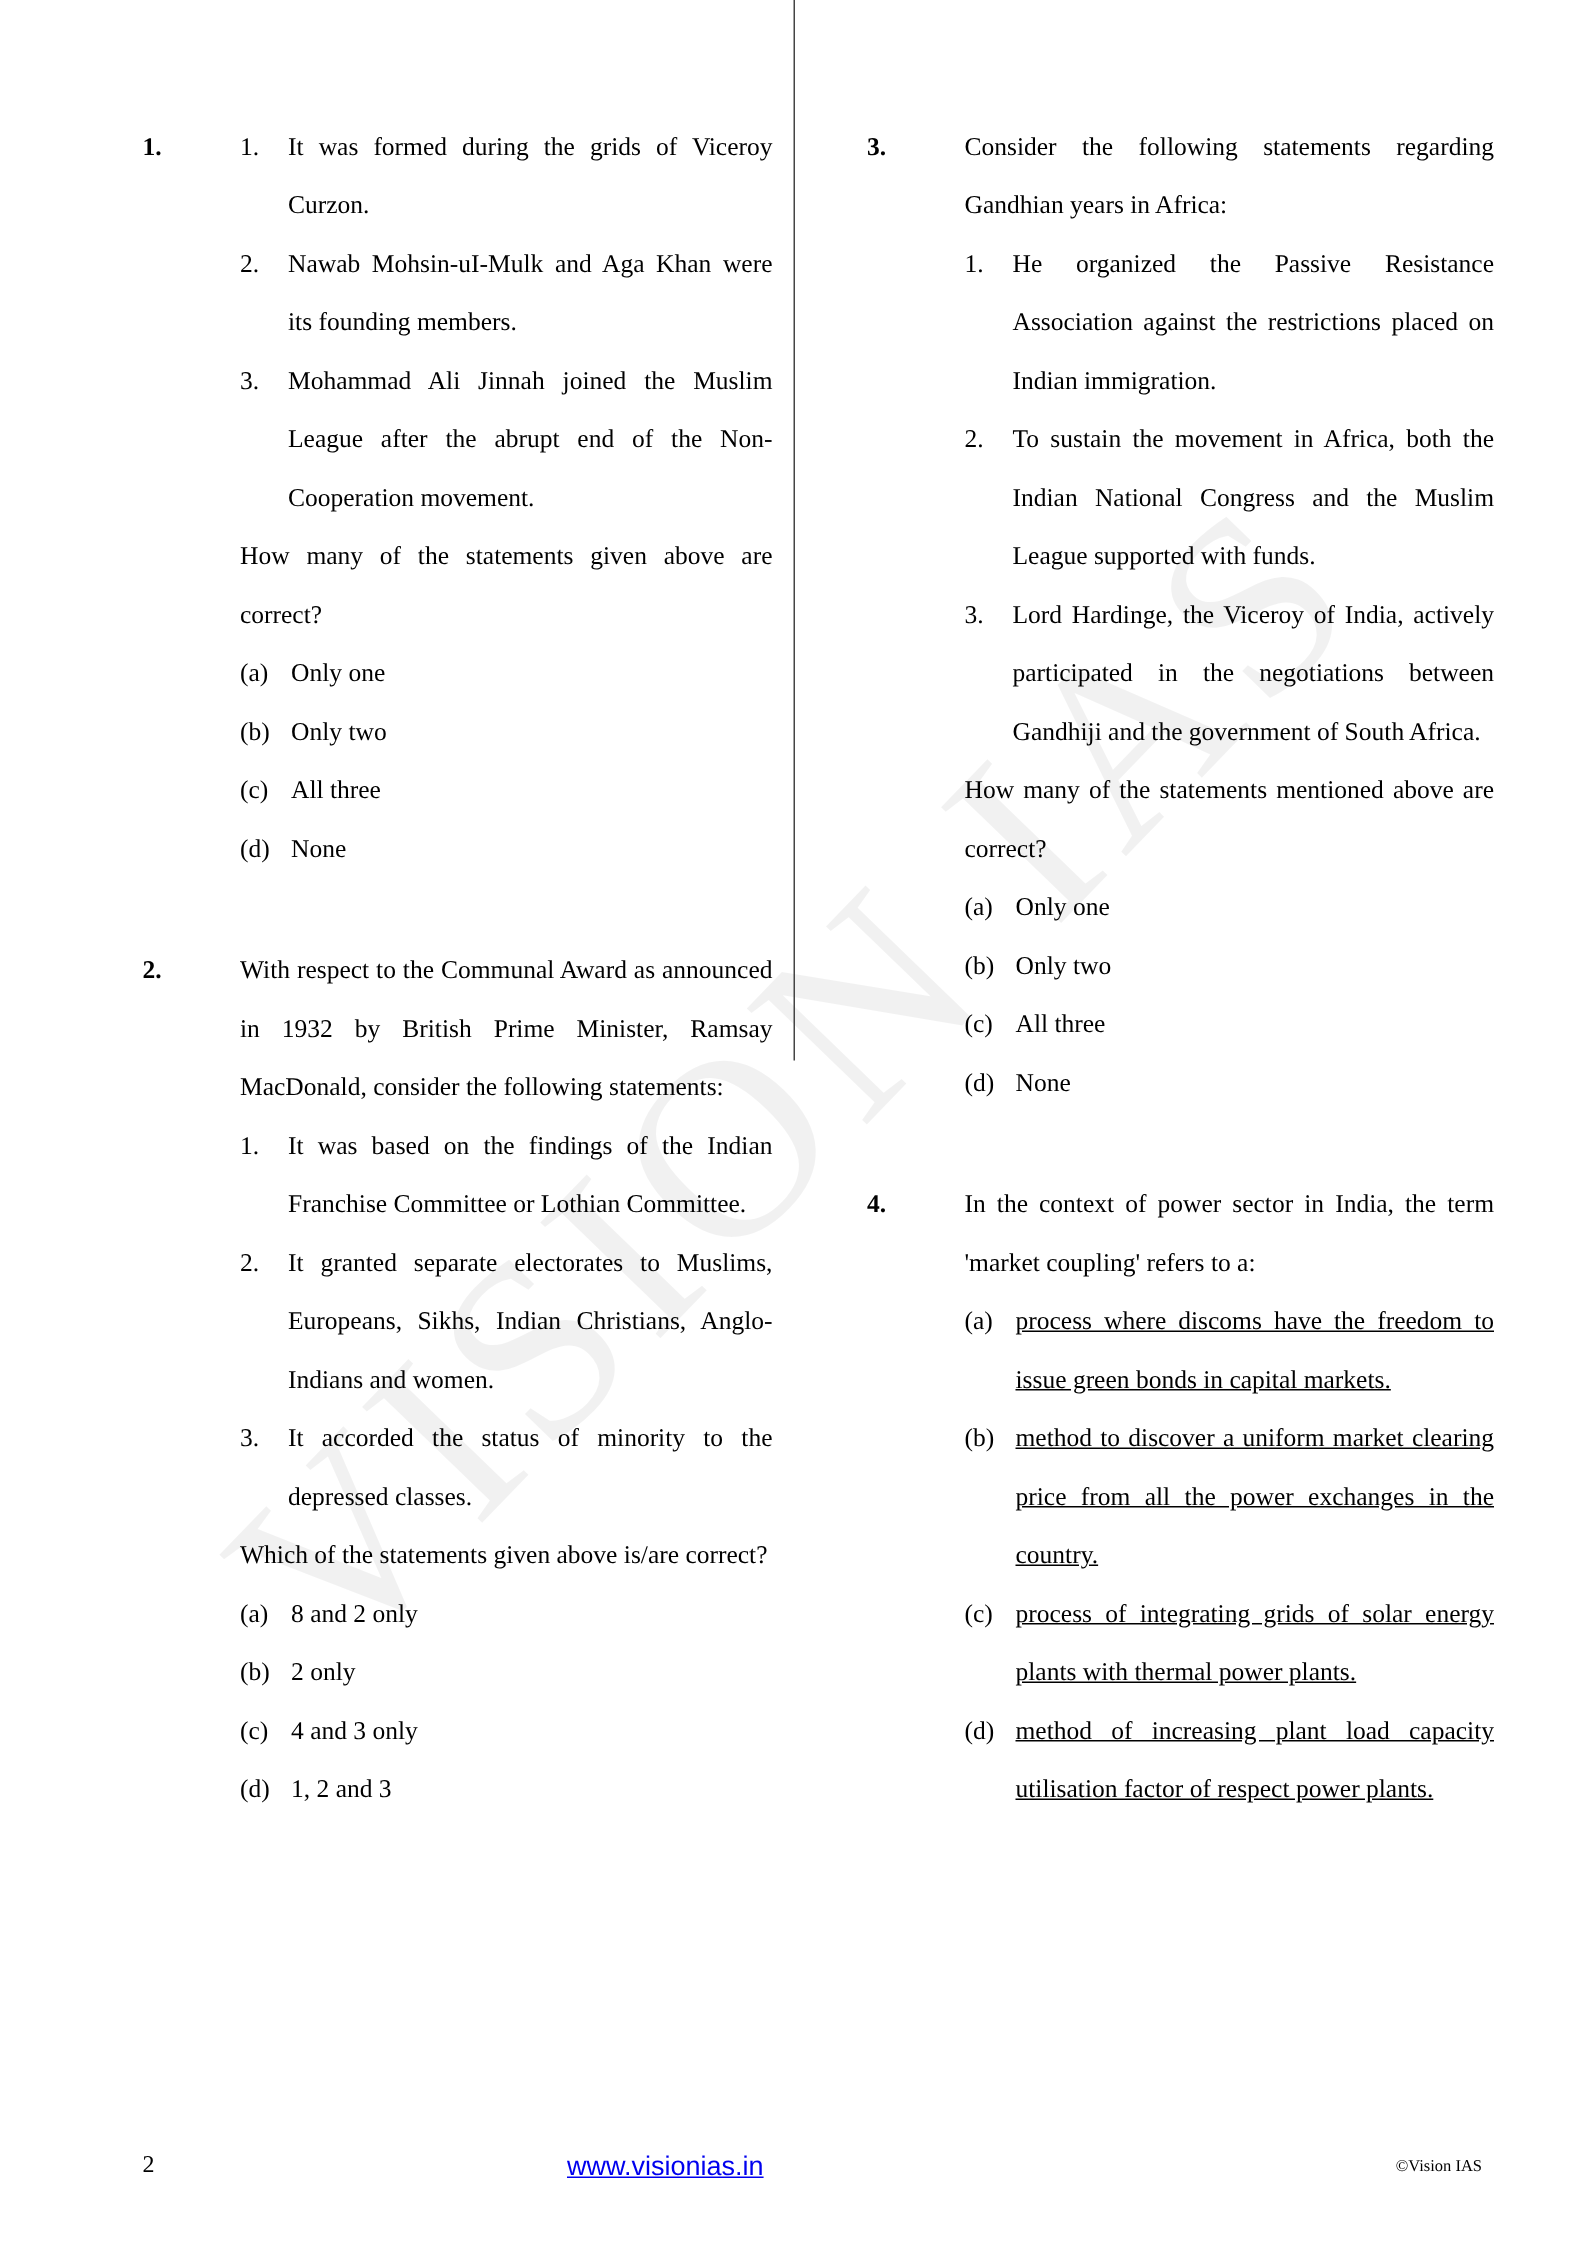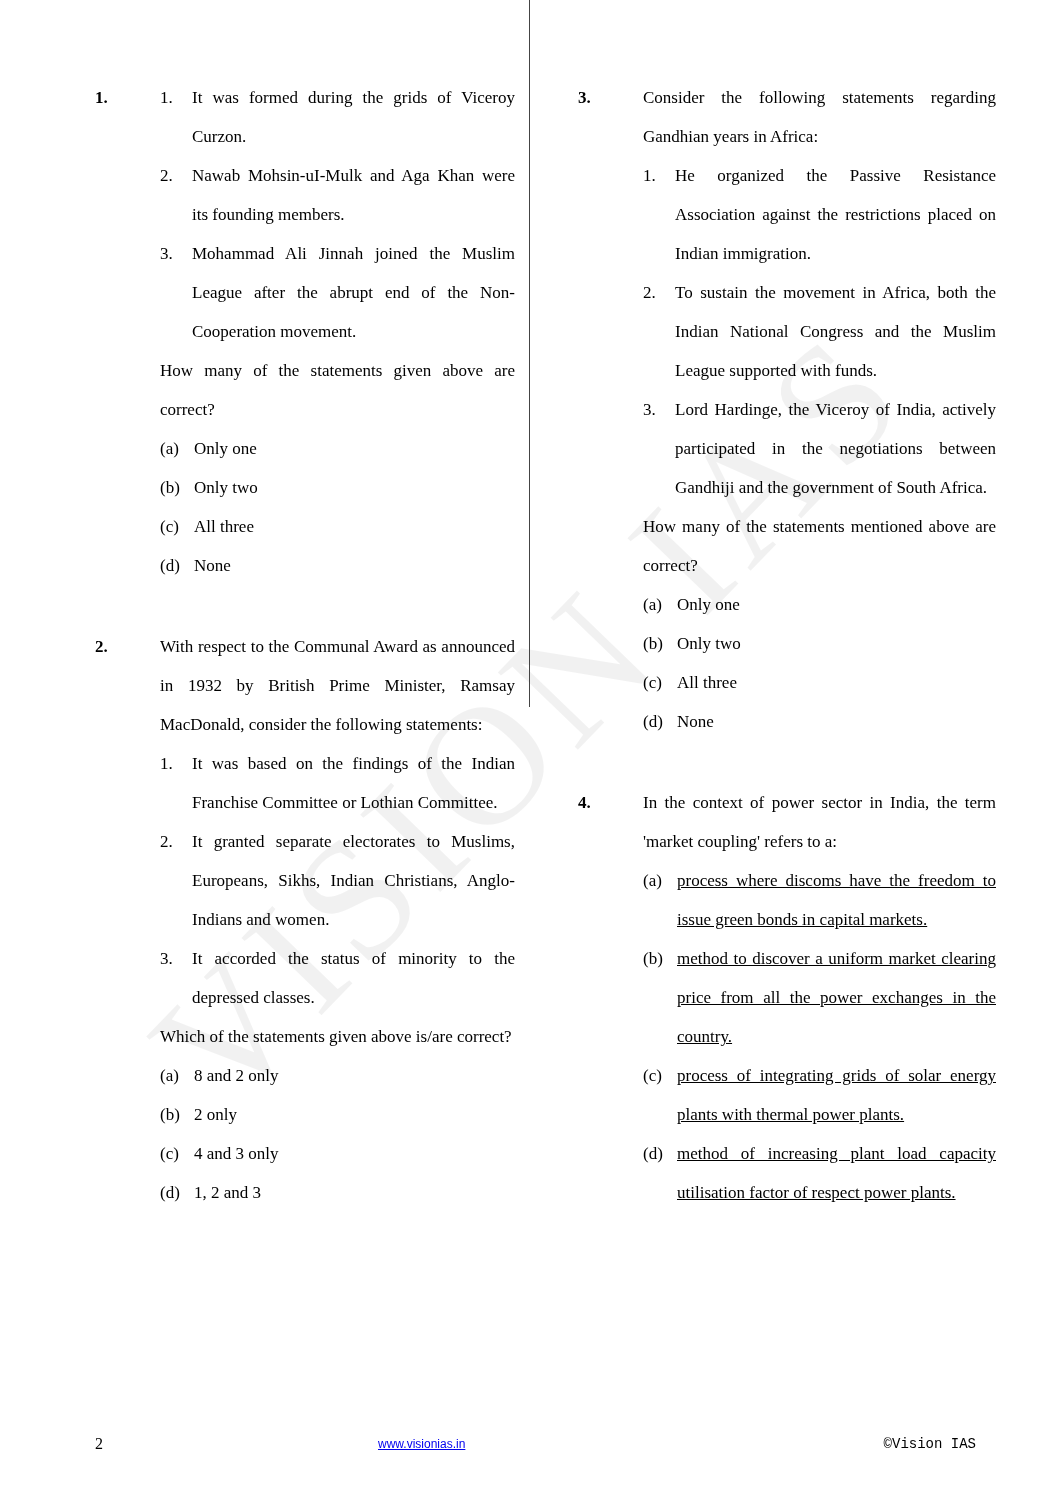--- a/index.html
+++ b/index.html
@@ -73,28 +73,28 @@
     position: absolute;
     left: 95px;
     font-family: "Liberation Serif", serif;
   }
   .footer .site-link {
     position: absolute;
     left: 378px;
     color: #0000ee;
     text-decoration: underline;
     font-family: "Liberation Sans", sans-serif;
-    font-size: 12px;
+    font-size: 18px;
     cursor: pointer;
   }
   .footer .copyright {
     position: absolute;
-    right: 82px;
-    font-family: Liberation Mono, monospace;
-    font-size: 14px;
+    right: 70px;
+    font-family: Liberation Serif, serif;
+    font-size: 11px;
   }
 </style>
 </head>
 <body>
 
 <div class="page">
 
   <div class="watermark">VISION IAS</div>
   <div class="column-divider"></div>
 

